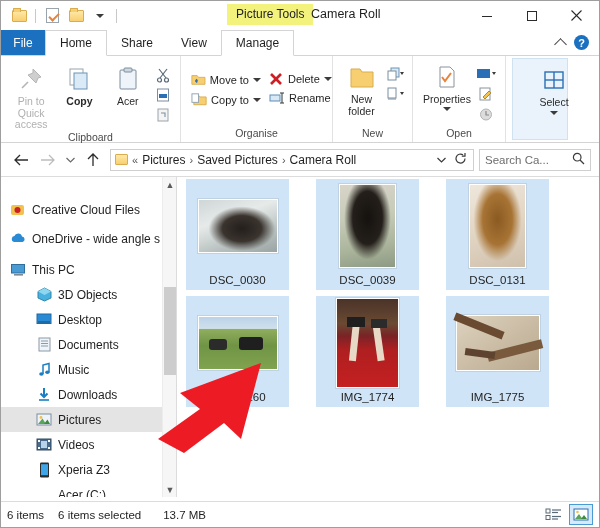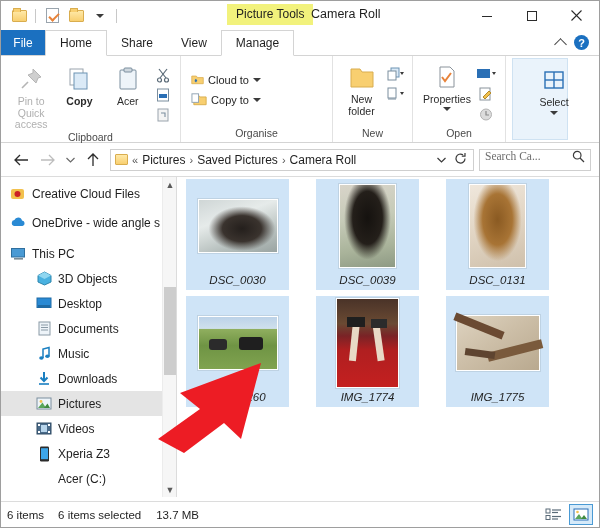--- a/index.html
+++ b/index.html
@@ -233,23 +233,23 @@
   .addr-folder {
     width: 13px; height: 11px; margin-right: 3px;
     background: linear-gradient(#ffe9a8, #f8cf70);
     border: 1px solid #d9ad4e; border-radius: 1px;
     position: relative; flex: none;
   }
   .addr-right { margin-left: auto; display: flex; align-items: center; gap: 7px; padding-right: 2px; }
   #search-box {
     width: 112px; height: 22px;
     border: 1px solid #cfcfcf;
-    display: flex; align-items: flex-start; justify-content: space-between;
+    display: flex; align-items: center; justify-content: space-between;
     padding: 0 5px;
-    font-size: 11.5px; color: #6d6d6d; font-family: Liberation Serif, serif;
+    font-size: 11.5px; color: #6d6d6d;
   }
 
   
   #content {
     position: relative;
     height: 321px;
     display: flex;
     border-top: 1px solid #dcdcdc;
   }
   #sidebar {
@@ -290,21 +290,20 @@
     position: absolute; left: 0; width: 14px; height: 16px;
     display: flex; align-items: center; justify-content: center;
     color: #5a5a5a; font-size: 9px;
   }
 
   #filepane {
     flex: 1;
     position: relative;
     background: #ffffff;
     padding: 6px 0 0 10px;
-    font-style: italic;
   }
   .tile {
     position: absolute;
     width: 103px; height: 111px;
     background: #cfe4f7;
     display: flex; flex-direction: column;
     align-items: center; justify-content: flex-end;
     padding-bottom: 4px;
   }
   .thumb-wrap {
@@ -467,30 +466,49 @@
     </div>
 
     <div class="rgroup" style="width:152px">
       <div class="rgroup-body" style="padding-top:8px">
         <div class="small-col" style="width:78px">
           <div class="small-btn">
             <svg width="17" height="15" viewBox="0 0 17 15">
               <path d="M1 3 h6 l1.5 2 H16 v8 H1z" fill="#f8cf70" stroke="#d9ad4e"></path>
               <path d="M8 9 l-3 0 m0 0 l2 -2 m-2 2 l2 2" stroke="#2a6fb5" stroke-width="1.4" fill="none"></path>
             </svg>
-            <span>Cloud to</span>
+            <span>Move to</span>
             <span class="caret-dn" style="border-top-color:#3b3b3b"></span>
           </div>
           <div class="small-btn">
             <svg width="17" height="15" viewBox="0 0 17 15">
               <path d="M3 3 h5 l1.2 1.8 H16 v8.2 H3z" fill="#f8cf70" stroke="#d9ad4e"></path>
               <rect x="1" y="1.5" width="7" height="9" fill="#fff" stroke="#8fa2b1"></rect>
             </svg>
             <span>Copy to</span>
             <span class="caret-dn"></span>
+          </div>
+        </div>
+        <div class="small-col" style="width:76px">
+          <div class="small-btn">
+            <svg width="15" height="14" viewBox="0 0 15 14">
+              <line x1="2" y1="2" x2="12" y2="12" stroke="#cc2026" stroke-width="2.6"></line>
+              <line x1="12" y1="2" x2="2" y2="12" stroke="#cc2026" stroke-width="2.6"></line>
+            </svg>
+            <span>Delete</span>
+            <span class="caret-dn"></span>
+          </div>
+          <div class="small-btn">
+            <svg width="16" height="14" viewBox="0 0 16 14">
+              <rect x="1" y="4" width="10" height="6" fill="#d9e8f5" stroke="#5b8db5"></rect>
+              <line x1="13" y1="2" x2="13" y2="12" stroke="#444" stroke-width="1.1"></line>
+              <line x1="11" y1="2" x2="15" y2="2" stroke="#444" stroke-width="1.1"></line>
+              <line x1="11" y1="12" x2="15" y2="12" stroke="#444" stroke-width="1.1"></line>
+            </svg>
+            <span>Rename</span>
           </div>
         </div>
       </div>
       <div class="rgroup-label">Organise</div>
     </div>
 
     <div class="rgroup" style="width:80px">
       <div class="rgroup-body">
         <div class="big-btn">
           <svg width="30" height="26" viewBox="0 0 30 26">
@@ -624,21 +642,21 @@
             <line x1="8" y1="8" x2="12" y2="12" stroke="#3b3b3b" stroke-width="1.3"></line>
           </svg>
       </span>
     </div>
   </div>
 
   <div id="content">
 
     <div id="sidebar">
 
-      <div class="nav-item" style="margin-top:4px">
+      <div class="nav-item" style="margin-top:20px">
         <span class="nav-ico">
           <svg width="16" height="14" viewBox="0 0 16 14">
               <rect x="1" y="2" width="13" height="10" rx="2" fill="#f2c14e"></rect>
               <circle cx="7.5" cy="7" r="3" fill="#cc2026"></circle>
             </svg>
         </span>
         <span>Creative Cloud Files</span>
       </div>
 
       <div class="nav-item" style="margin-top:4px">
@@ -834,21 +852,21 @@
     </div>
   </div>
 
   <svg id="red-arrow" viewBox="0 0 170 105">
     <polygon points="165,2 145,78 128,62 88,92 62,78 104,48 84,32" fill="#ed1c24"></polygon>
   </svg>
 
   <div id="statusbar">
     <div id="status-left">
       <span>6 items</span>
-      <span style="display:flex;gap:15px">
+      <span style="display:flex;gap:22px">
         <span>6 items selected</span>
         <span>13.7 MB</span>
       </span>
     </div>
     <div id="status-right">
       <div class="viewbtn">
         <svg width="17" height="14" viewBox="0 0 17 14">
           <rect x="1" y="1" width="4" height="4" fill="none" stroke="#5a6b78"></rect>
           <rect x="1" y="7.5" width="4" height="4" fill="none" stroke="#5a6b78"></rect>
           <line x1="7" y1="2" x2="16" y2="2" stroke="#5a6b78" stroke-width="1.2"></line>

